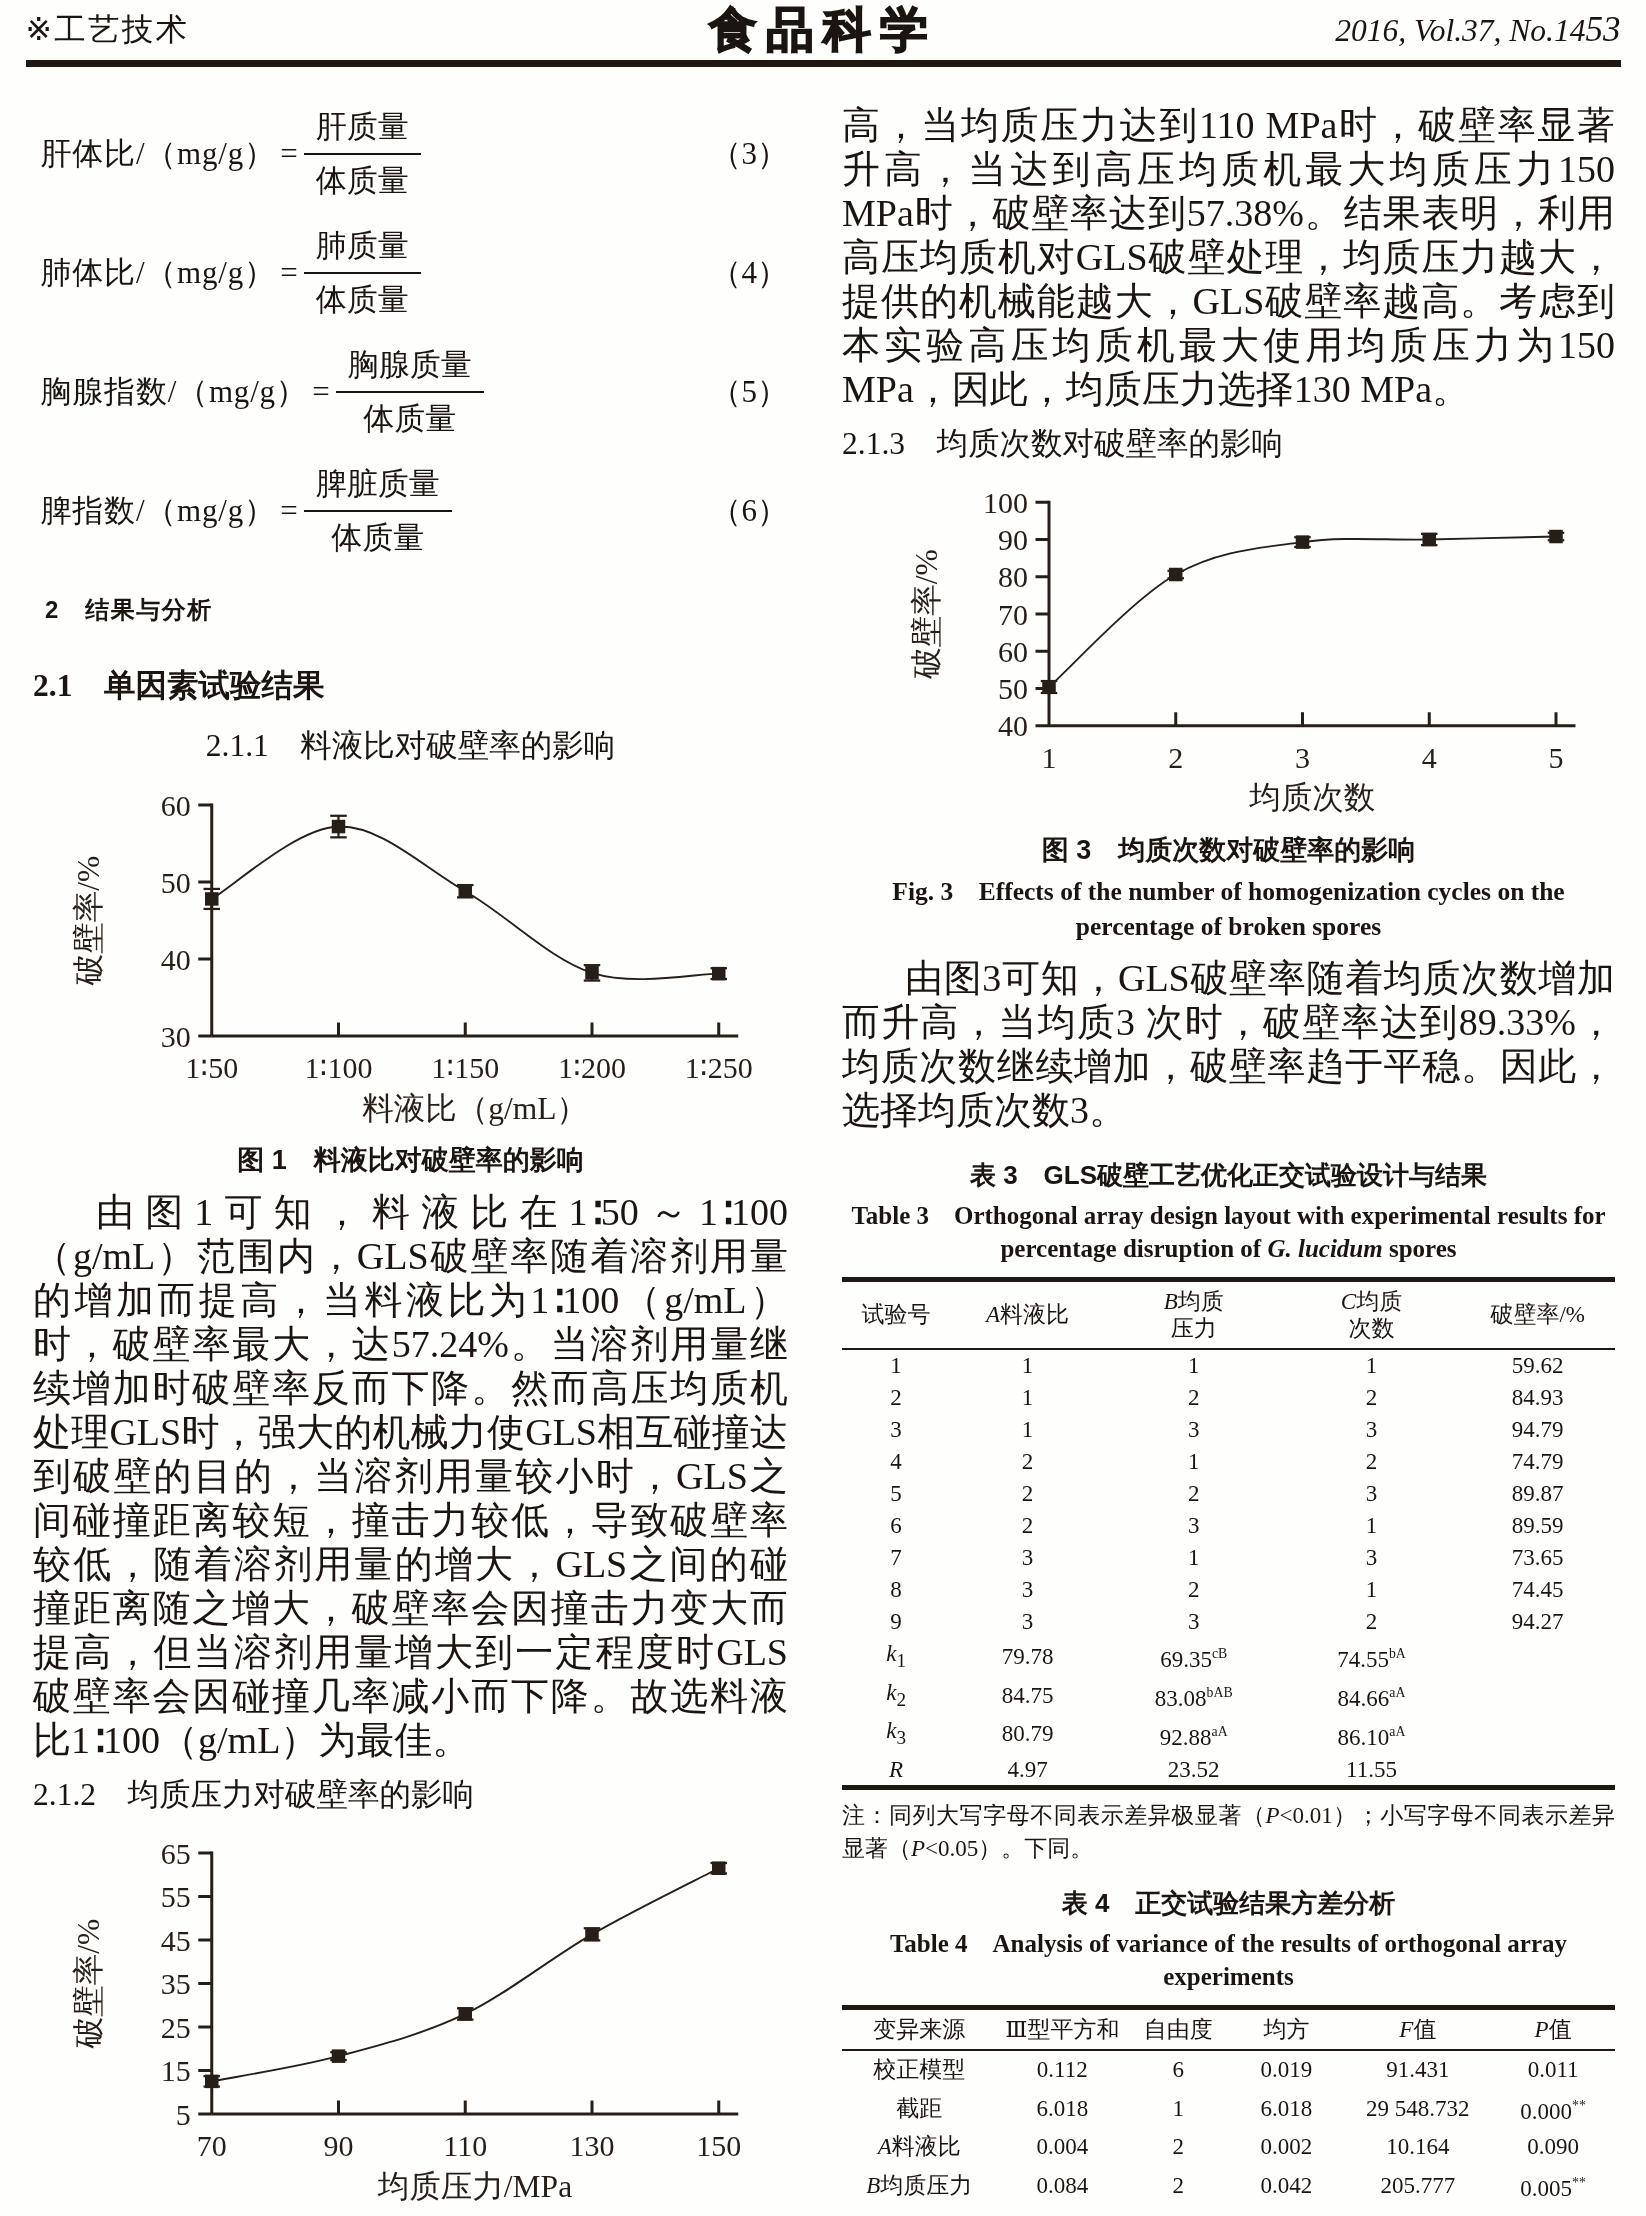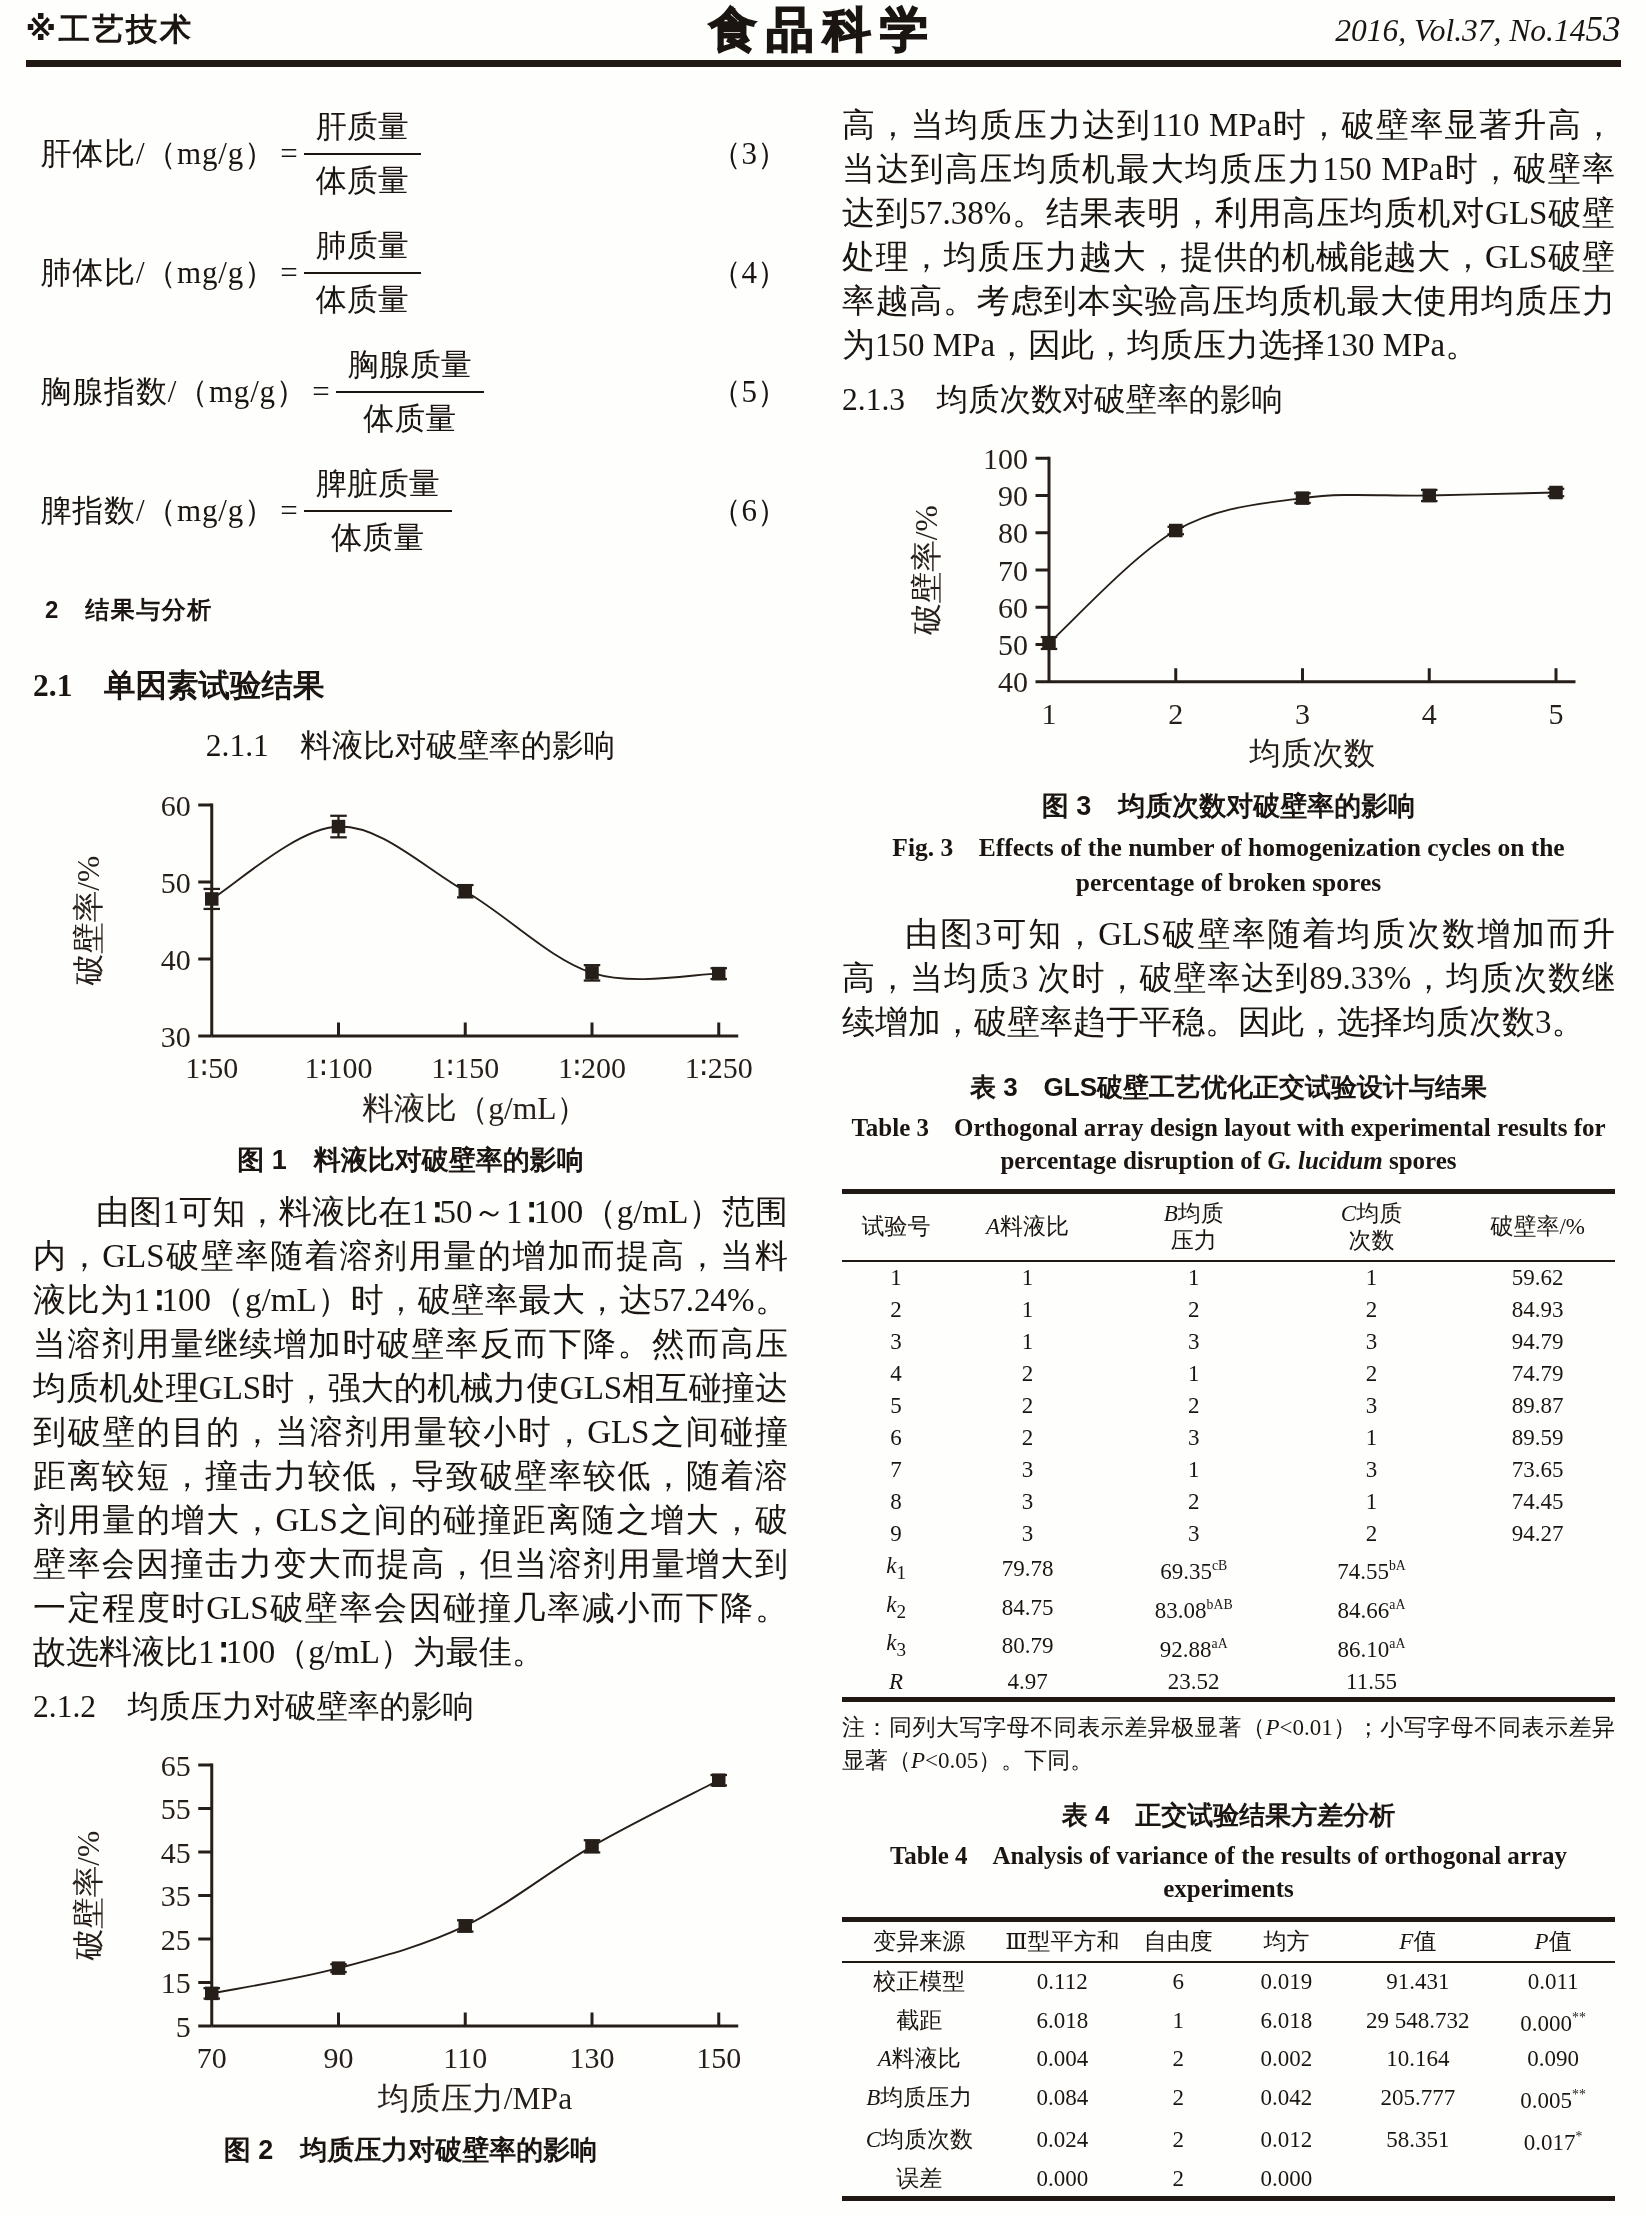--- a/index.html
+++ b/index.html
@@ -1,20 +1,20 @@
 <!DOCTYPE html>
 <html style="font-size:12px"><head>
 <meta charset="utf-8">
 <style>
   html,body{margin:0;padding:0;background:#d9d9d9;}
   .page{position:relative;width:1646px;height:2216px;background:#fefefc;color:#1b1511;
         overflow:hidden;font-family:"Liberation Serif","DejaVu Serif",serif;}
   
   .pg-head{position:absolute;left:25.5px;right:25.5px;top:6px;height:47px;display:flex;align-items:center;}
-  .head-left{font-family:"Liberation Sans","DejaVu Sans",sans-serif;font-weight:bold;font-size:31.5px;letter-spacing:2.3px;}
+  .head-left{font-family:"Liberation Sans","DejaVu Sans",sans-serif;font-weight:normal;font-size:31.5px;letter-spacing:2.3px;}
   .head-center{position:absolute;left:50%;transform:translateX(-50%);
                font-family:"Liberation Sans","DejaVu Sans",sans-serif;font-weight:900;
                font-size:48px;letter-spacing:9px;transform-origin:center;
                -webkit-text-stroke:1.5px #1b1511;}
   .head-right{margin-left:auto;font-style:italic;font-size:31.5px;display:flex;align-items:baseline;}
   .head-page{font-size:35px;}
   .head-rule{position:absolute;left:25.5px;right:25.5px;top:60px;height:6.8px;background:#201813;}
   
   .col{position:absolute;top:80px;}
   .col-left{left:33px;width:755px;}
@@ -28,21 +28,21 @@
   .f-num{border-bottom:2.3px solid #1b1511;padding:0 12px 5.3px;}
   .f-den{padding-top:5.3px;}
   .f-no{margin-left:auto;}
   
   .h-major{font-family:"Liberation Sans","DejaVu Sans",sans-serif;font-weight:bold;
            font-size:24px;margin:35px 0 0 12px;letter-spacing:1.5px;}
   .h-sub{font-size:31.5px;font-weight:bold;margin:39px 0 0 0;}
   .h-sub2{font-size:31.5px;font-weight:normal;margin:18px 0 0 0;text-align:center;}
   .h-inline{font-size:31.5px;font-weight:normal;margin:12px 0 0 0;}
   
-  .p-body{font-size:33px;line-height:44px;text-align:justify;margin:12px 0 0 0;}
+  .p-body{font-size:38px;line-height:44px;text-align:justify;margin:12px 0 0 0;}
   .indent{text-indent:63px;}
   
   .chartfig{margin:10.5px 0 0 0;text-align:center;}
   .chart-box{display:inline-block;}
   .cap-cn{font-family:"Liberation Sans","DejaVu Sans",sans-serif;font-weight:bold;font-size:27px;margin-top:0;}
   .cap-en{font-weight:bold;font-size:25.5px;margin-top:6px;line-height:35px;}
   .narrow-f3{max-width:698px;margin-left:auto;margin-right:auto;}
   
   .tablewrap{margin-top:25.5px;}
   .tbl-cap-cn{font-family:"Liberation Sans","DejaVu Sans",sans-serif;font-weight:bold;

